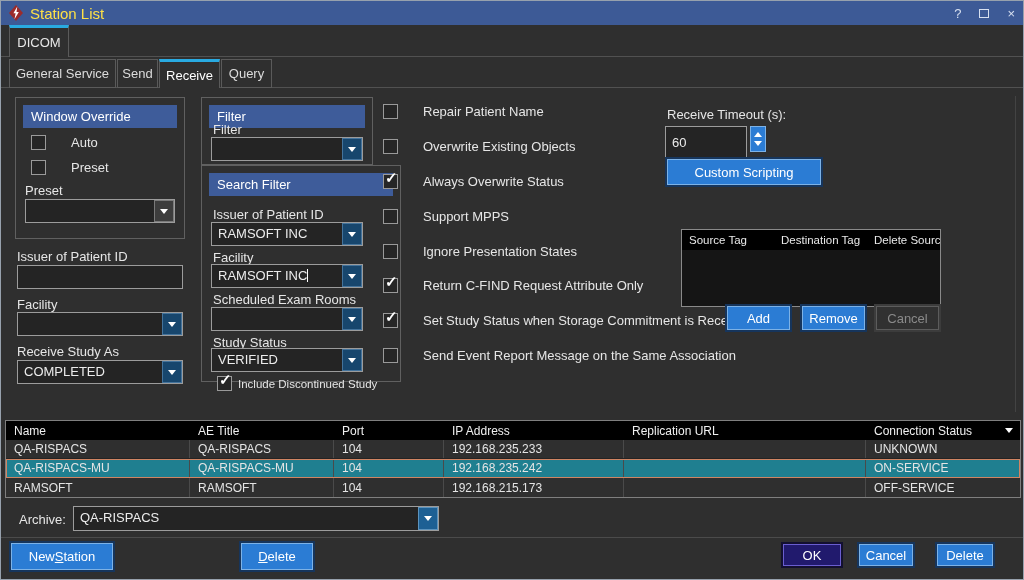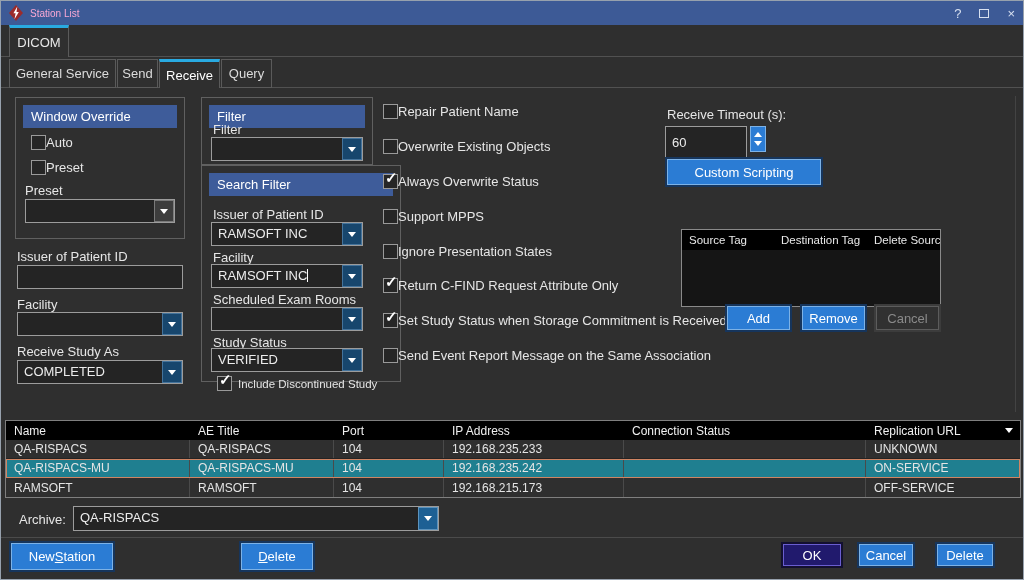--- a/index.html
+++ b/index.html
@@ -3,21 +3,21 @@
 <meta charset="utf-8">
 <style>
   html,body{margin:0;padding:0;background:#1a1a1a;}
   *{box-sizing:border-box;}
   .window{position:relative;width:1024px;height:580px;background:#2f2f2f;
     font-family:"Liberation Sans",sans-serif;color:#e8e8e8;
     border:1px solid #97a1ad;overflow:hidden;}
   
   .titlebar{position:absolute;left:0;top:0;right:0;height:24px;background:#3d5a96;
     display:flex;align-items:center;padding:0 8px;gap:7px;z-index:5;}
-  .title{font-size:10px;color:#f9a8d4;}
+  .title{font-size:15px;color:#fde047;}
   .tbc{margin-left:auto;display:flex;gap:18px;align-items:center;color:#d7e0f0;font-size:13px;}
   .tbc .sq{width:10px;height:9px;border:1px solid #d7e0f0;display:inline-block;}
   
   .tab{position:absolute;background:#2f2f2f;border:1px solid #5a5a5a;border-bottom:none;
     border-top:3px solid #29aae1;font-size:13px;display:flex;align-items:center;
     justify-content:center;z-index:2;}
   .subtab{position:absolute;top:58px;height:29px;background:#2f2f2f;border:1px solid #5a5a5a;
     font-size:13px;display:flex;align-items:center;justify-content:center;z-index:1;color:#dcdcdc;}
   .subtab.active{border-top:3px solid #29aae1;border-bottom:none;z-index:2;color:#fff;}
   .hline{position:absolute;height:1px;background:#515151;z-index:0;}
@@ -34,21 +34,21 @@
   .combo .arrow{width:20px;flex:none;background:#17466d;border:1px solid #44739b;
     display:flex;align-items:center;justify-content:center;}
   .combo .arrow.bright{background:#1d6094;border-color:#5c93bd;}
   .combo .arrow.gray{background:#3d3d3d;border-color:#7a7a7a;}
   .tri{width:0;height:0;border-left:4px solid transparent;border-right:4px solid transparent;
     border-top:5px solid #ffffff;}
   .tri-up{width:0;height:0;border-left:4px solid transparent;border-right:4px solid transparent;
     border-bottom:5px solid #ffffff;}
   .caret{display:inline-block;width:1px;height:13px;background:#fff;vertical-align:-2px;}
   
-  .chk{position:absolute;display:flex;align-items:center;gap:0;font-size:13px;color:#e6e6e6;}
+  .chk{position:absolute;display:flex;align-items:center;gap:25px;font-size:13px;color:#e6e6e6;}
   .chk .box{width:15px;height:15px;background:#262626;border:1px solid #9a9a9a;
     position:relative;flex:none;}
   .chk .tick{display:none;position:absolute;left:1px;top:-6px;color:#ffffff;font-size:15px;font-weight:bold;}
   .chk.on .tick{display:block;}
   .chk.small{font-size:11.5px;gap:6px;}
   
   .btn{position:absolute;background:#2b7cd4;border:2px solid #16355c;
     box-shadow:inset 0 0 0 1px #7db2e6;color:#fff;font-size:13px;display:flex;
     align-items:center;justify-content:center;font-family:inherit;white-space:nowrap;}
   .btn.ok{background:#211a6d;border-color:#131030;box-shadow:inset 0 0 0 1px #6a5ecf;}
@@ -246,22 +246,22 @@
   <button class="btn" style="left:724px;top:303px;width:67px;height:28px;">Add</button>
   <button class="btn" style="left:799px;top:303px;width:67px;height:28px;">Remove</button>
   <button class="btn disabled" style="left:873px;top:303px;width:67px;height:28px;">Cancel</button>
 
   <div class="stable">
     <div class="srow head">
       <div class="scell">Name</div>
       <div class="scell">AE Title</div>
       <div class="scell">Port</div>
       <div class="scell">IP Address</div>
+      <div class="scell">Replication URL</div>
       <div class="scell">Connection Status</div>
-      <div class="scell">Replication URL</div>
       <span class="tri sortarrow"></span>
     </div>
     <div class="srow">
       <div class="scell">QA-RISPACS</div>
       <div class="scell">QA-RISPACS</div>
       <div class="scell">104</div>
       <div class="scell">192.168.235.233</div>
       <div class="scell"></div>
       <div class="scell">UNKNOWN</div>
     </div>

